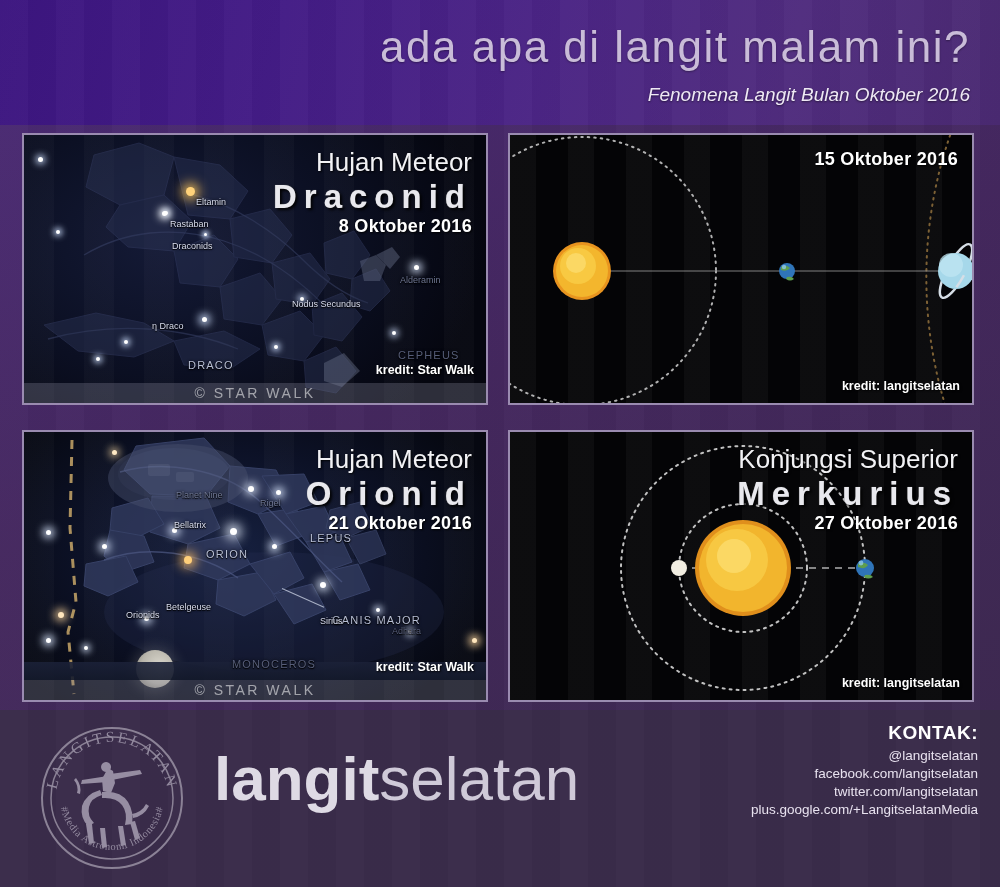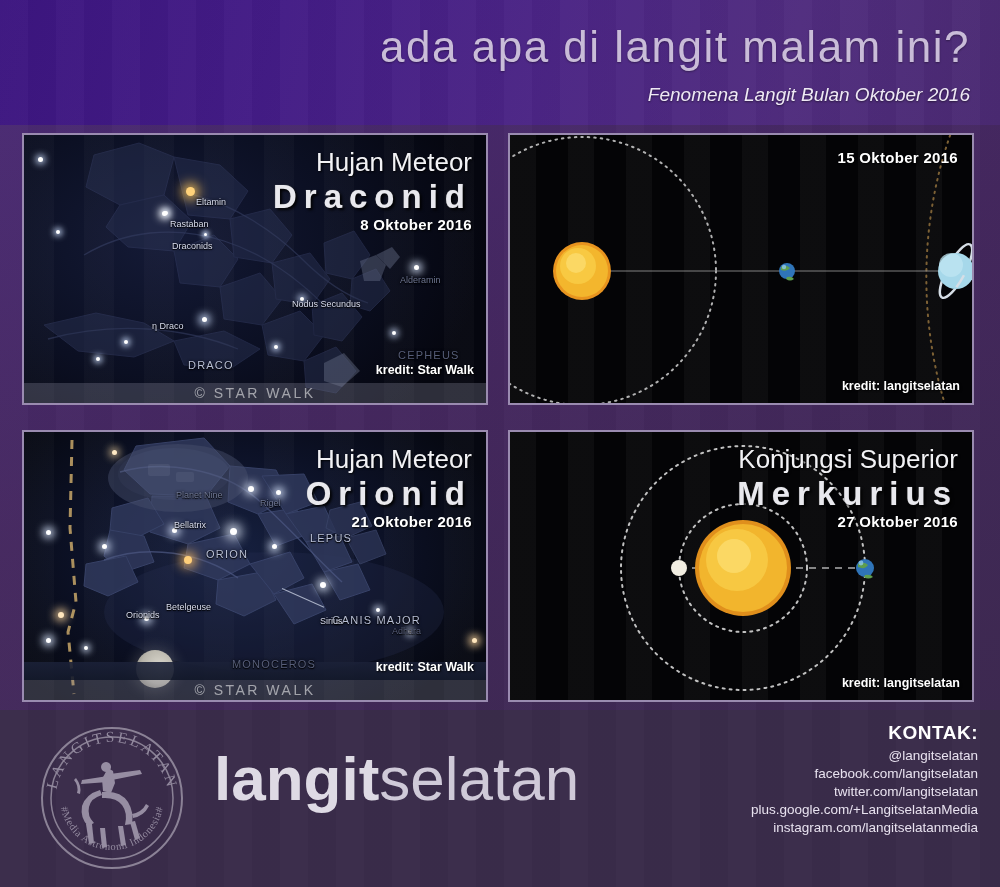--- a/index.html
+++ b/index.html
@@ -71,21 +71,21 @@
   .pTitle {
     position:absolute; right:14px; text-align:right; white-space:nowrap;
     color:#ffffff; pointer-events:none;
   }
   .tLine1 { font-size:26px; font-weight:300; color:#f2f2f5;
             text-shadow:1px 1px 2px rgba(0,0,0,.9); }
   .tLine1.bold { font-weight:bold; font-size:25px; }
   .tLine2 { font-size:33px; font-weight:bold; color:#e9e9ee; letter-spacing:2px;
             text-shadow:2px 2px 3px rgba(0,0,0,.95), 0 0 1px #888; }
   .tLine2.spaced { letter-spacing:7px; }
-  .tDate { font-size:15px; font-weight:bold; color:#ffffff; letter-spacing:.3px;
+  .tDate { font-size:18px; font-weight:bold; color:#ffffff; letter-spacing:.3px;
            text-shadow:1px 1px 2px rgba(0,0,0,.95); }
 
   .credit {
     position:absolute; right:12px; bottom:26px;
     font-size:12.5px; font-weight:bold; color:#fff; white-space:nowrap;
     text-shadow:1px 1px 2px rgba(0,0,0,.95);
   }
   .credit.low { bottom:10px; }
   .swBar {
     position:absolute; left:0; right:0; bottom:0; height:20px;
@@ -420,14 +420,13 @@
 <div id="wordmark">
   <span class="wm-b">langit</span><span class="wm-l">selatan</span>
 </div>
 
 <div id="contact">
   <div class="ctitle">KONTAK:</div>
   <div class="cline">@langitselatan</div>
   <div class="cline">facebook.com/langitselatan</div>
   <div class="cline">twitter.com/langitselatan</div>
   <div class="cline">plus.google.com/+LangitselatanMedia</div>
-  <div class="cline">instagram.com/langitselatanmedia</div>
 </div>
 
 </body></html>

